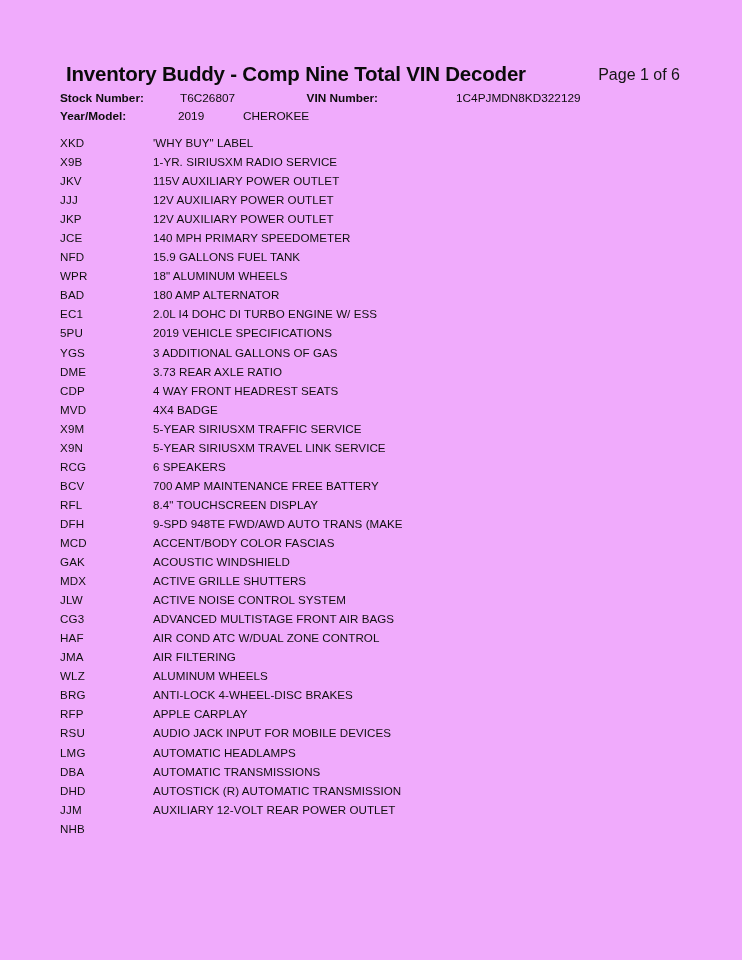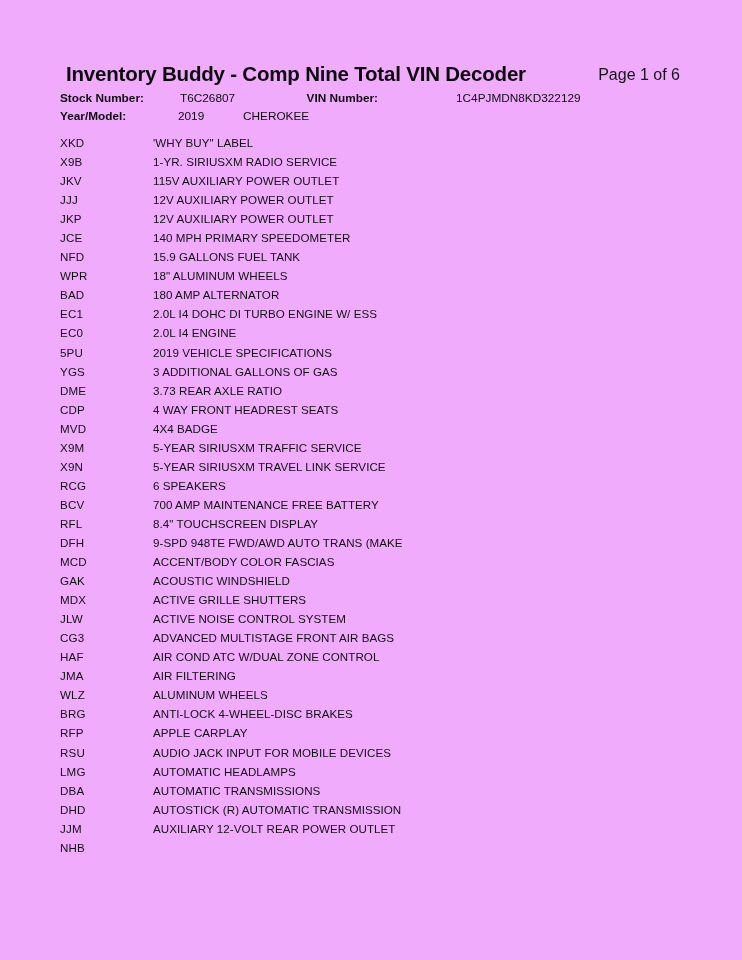--- a/index.html
+++ b/index.html
@@ -177,24 +177,20 @@
       </div>
       <div class="code-row">
         <span class="code-cell">BAD</span>
         <span class="desc-cell">180 AMP ALTERNATOR</span>
       </div>
       <div class="code-row">
         <span class="code-cell">EC1</span>
         <span class="desc-cell">2.0L I4 DOHC DI TURBO ENGINE W/ ESS</span>
       </div>
       <div class="code-row">
-        <span class="code-cell">EC0</span>
-        <span class="desc-cell">2.0L I4 ENGINE</span>
-      </div>
-      <div class="code-row">
         <span class="code-cell">5PU</span>
         <span class="desc-cell">2019 VEHICLE SPECIFICATIONS</span>
       </div>
       <div class="code-row">
         <span class="code-cell">YGS</span>
         <span class="desc-cell">3 ADDITIONAL GALLONS OF GAS</span>
       </div>
       <div class="code-row">
         <span class="code-cell">DME</span>
         <span class="desc-cell">3.73 REAR AXLE RATIO</span>

